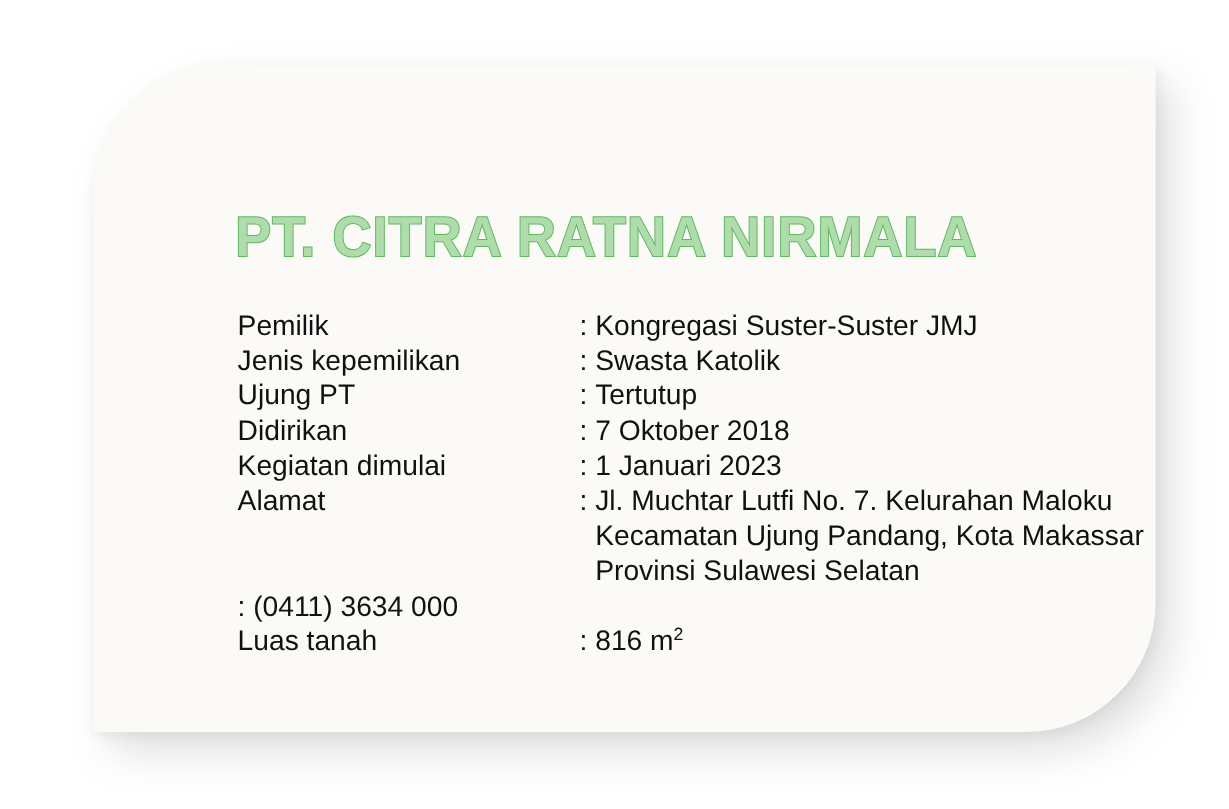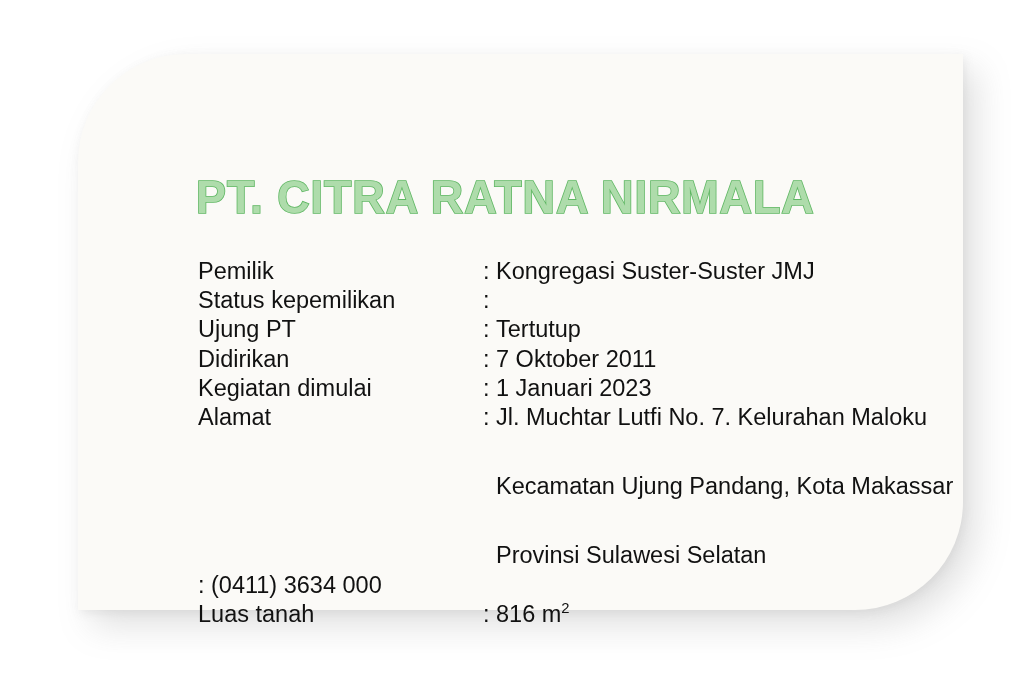--- a/index.html
+++ b/index.html
@@ -76,21 +76,20 @@
     width: 13px;
     flex: 0 0 13px;
   }
   .info-value {
     flex: 1 1 auto;
     white-space: nowrap;
   }
   .info-value-extra {
     margin-left: 298px;
     white-space: nowrap;
-    margin-top: 40px;
   }
   sup.sq {
     font-size: 0.63em;
     vertical-align: super;
     line-height: 0;
   }
 </style>
 </head>
 <body>
 
@@ -102,34 +101,35 @@
 
     <div id="info-list">
 
       <div class="info-row">
         <span class="info-label">Pemilik</span>
         <span class="info-sep">:</span>
         <span class="info-value">Kongregasi Suster-Suster JMJ</span>
       </div>
 
       <div class="info-row">
-        <span class="info-label">Status kepemilikan</span>
+        <span class="info-label">Jenis kepemilikan</span>
         <span class="info-sep">:</span>
+        <span class="info-value">Swasta Katolik</span>
       </div>
 
       <div class="info-row">
         <span class="info-label">Ujung PT</span>
         <span class="info-sep">:</span>
         <span class="info-value">Tertutup</span>
       </div>
 
       <div class="info-row">
         <span class="info-label">Didirikan</span>
         <span class="info-sep">:</span>
-        <span class="info-value">7 Oktober 2011</span>
+        <span class="info-value">7 Oktober 2018</span>
       </div>
 
       <div class="info-row">
         <span class="info-label">Kegiatan dimulai</span>
         <span class="info-sep">:</span>
         <span class="info-value">1 Januari 2023</span>
       </div>
 
       <div class="info-row">
         <span class="info-label">Alamat</span>

